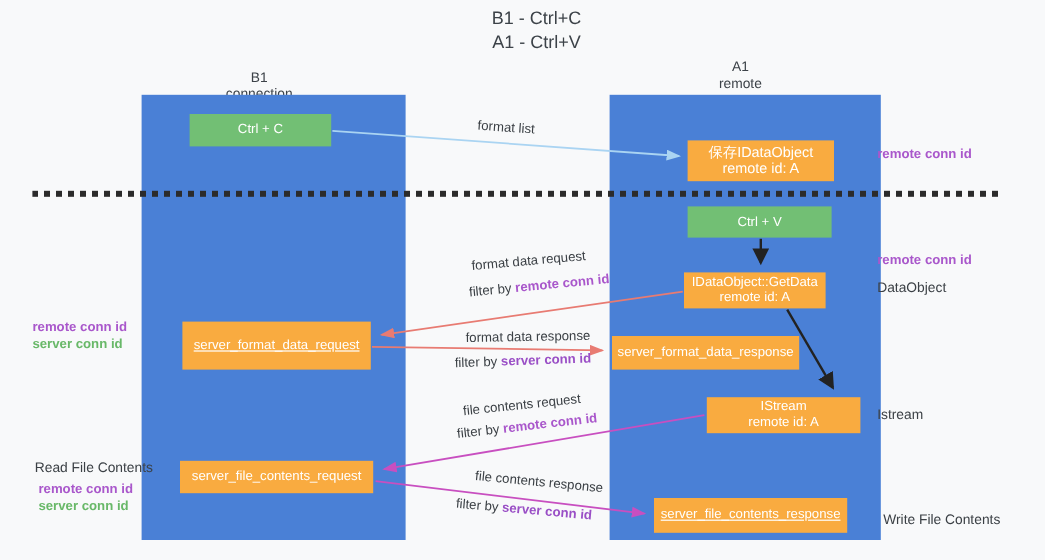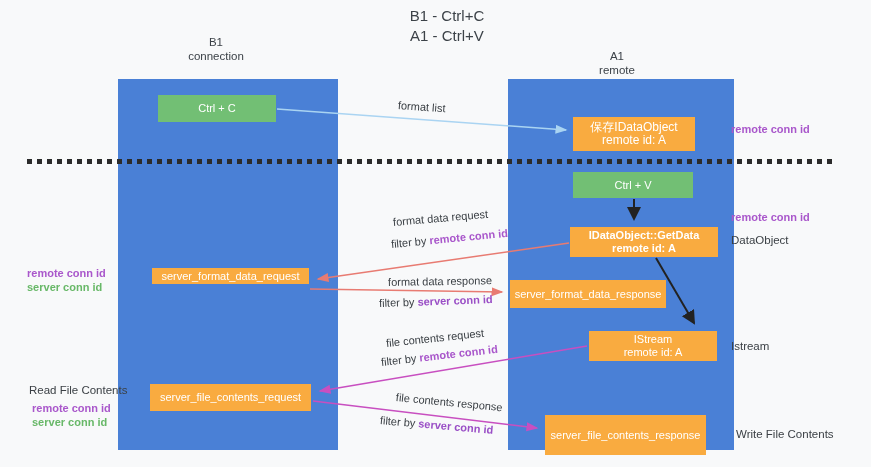--- a/index.html
+++ b/index.html
@@ -29,21 +29,21 @@
 </head>
 <body>
 
 <div class="canvas">
 
   <div class="abs title-block">
     <div>B1 - Ctrl+C</div>
     <div>A1 - Ctrl+V</div>
   </div>
 
-  <div class="abs col-header" style="left:156px;top:35px;">
+  <div class="abs col-header" style="left:156px;top:58px;">
     <div>B1</div>
     <div>connection</div>
   </div>
   <div class="abs col-header" style="left:557px;top:49px;">
     <div>A1</div>
     <div>remote</div>
   </div>
 
   <div class="abs lifeline" style="left:118px;top:79px;width:220px;height:371px;"></div>
   <div class="abs lifeline" style="left:508px;top:79px;width:226px;height:371px;"></div>
@@ -80,43 +80,43 @@
 
   <div class="abs box orange" style="left:573px;top:117px;width:122px;height:34px;font-size:12px;">
     <span>保存IDataObject</span>
     <span>remote id: A</span>
   </div>
 
   <div class="abs box green" style="left:573px;top:172px;width:120px;height:26px;">
     <span>Ctrl + V</span>
   </div>
 
-  <div class="abs box orange" style="left:570px;top:227px;width:148px;height:30px;font-weight:bold;">
+  <div class="abs box orange" style="left:570px;top:227px;width:118px;height:30px;">
     <span>IDataObject::GetData</span>
     <span>remote id: A</span>
   </div>
 
-  <div class="abs box orange" style="left:152px;top:268px;width:157px;height:16px;">
+  <div class="abs box orange" style="left:152px;top:268px;width:157px;height:40px;text-decoration:underline;">
     <span>server_format_data_request</span>
   </div>
 
   <div class="abs box orange" style="left:510px;top:280px;width:156px;height:28px;">
     <span>server_format_data_response</span>
   </div>
 
   <div class="abs box orange" style="left:589px;top:331px;width:128px;height:30px;">
     <span>IStream</span>
     <span>remote id: A</span>
   </div>
 
   <div class="abs box orange" style="left:150px;top:384px;width:161px;height:27px;">
     <span>server_file_contents_request</span>
   </div>
 
-  <div class="abs box orange" style="left:545px;top:415px;width:161px;height:40px;">
+  <div class="abs box orange" style="left:545px;top:415px;width:161px;height:29px;text-decoration:underline;">
     <span>server_file_contents_response</span>
   </div>
 
   <div class="abs mid-label" style="left:398px;top:99px;transform:rotate(4deg);">format list</div>
 
   <div class="abs mid-label" style="left:393px;top:216px;transform:rotate(-5deg);">format data request</div>
   <div class="abs mid-label" style="left:391px;top:238px;transform:rotate(-5.5deg);">
     <span>filter by </span><span class="conn-purple">remote conn id</span>
   </div>
 

